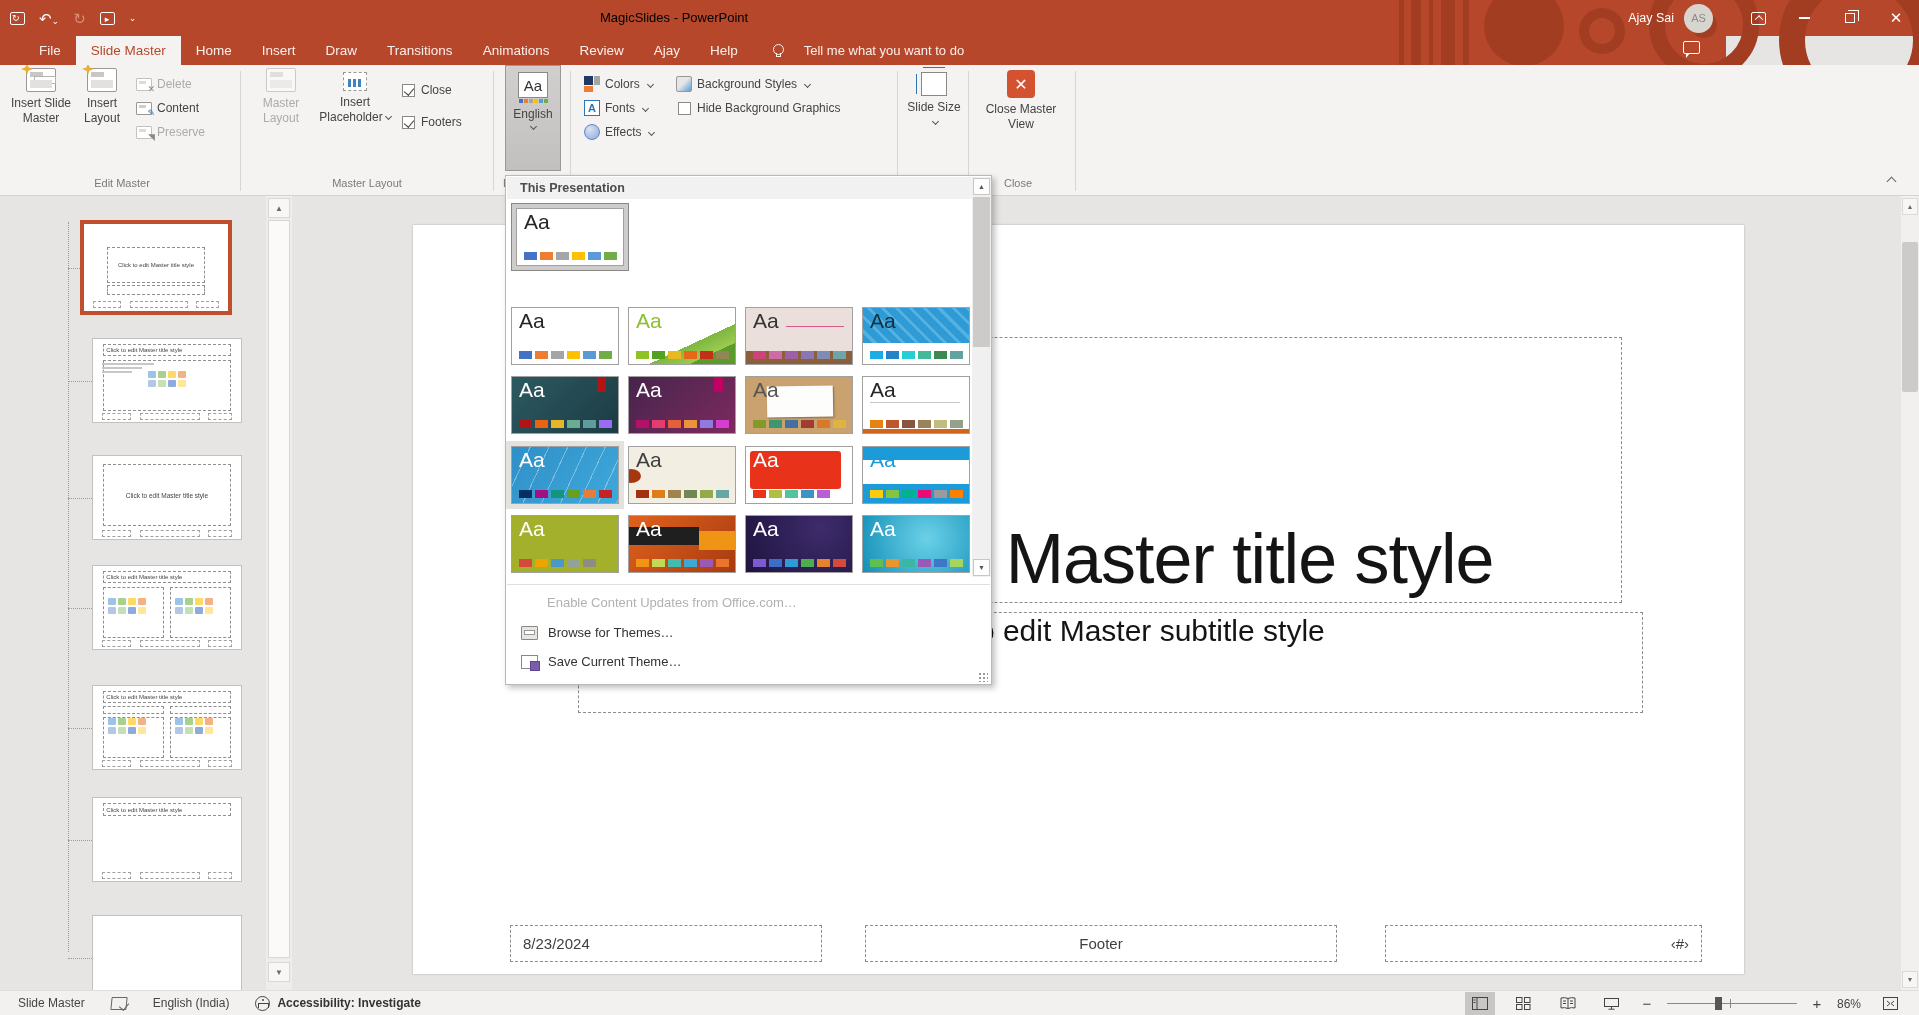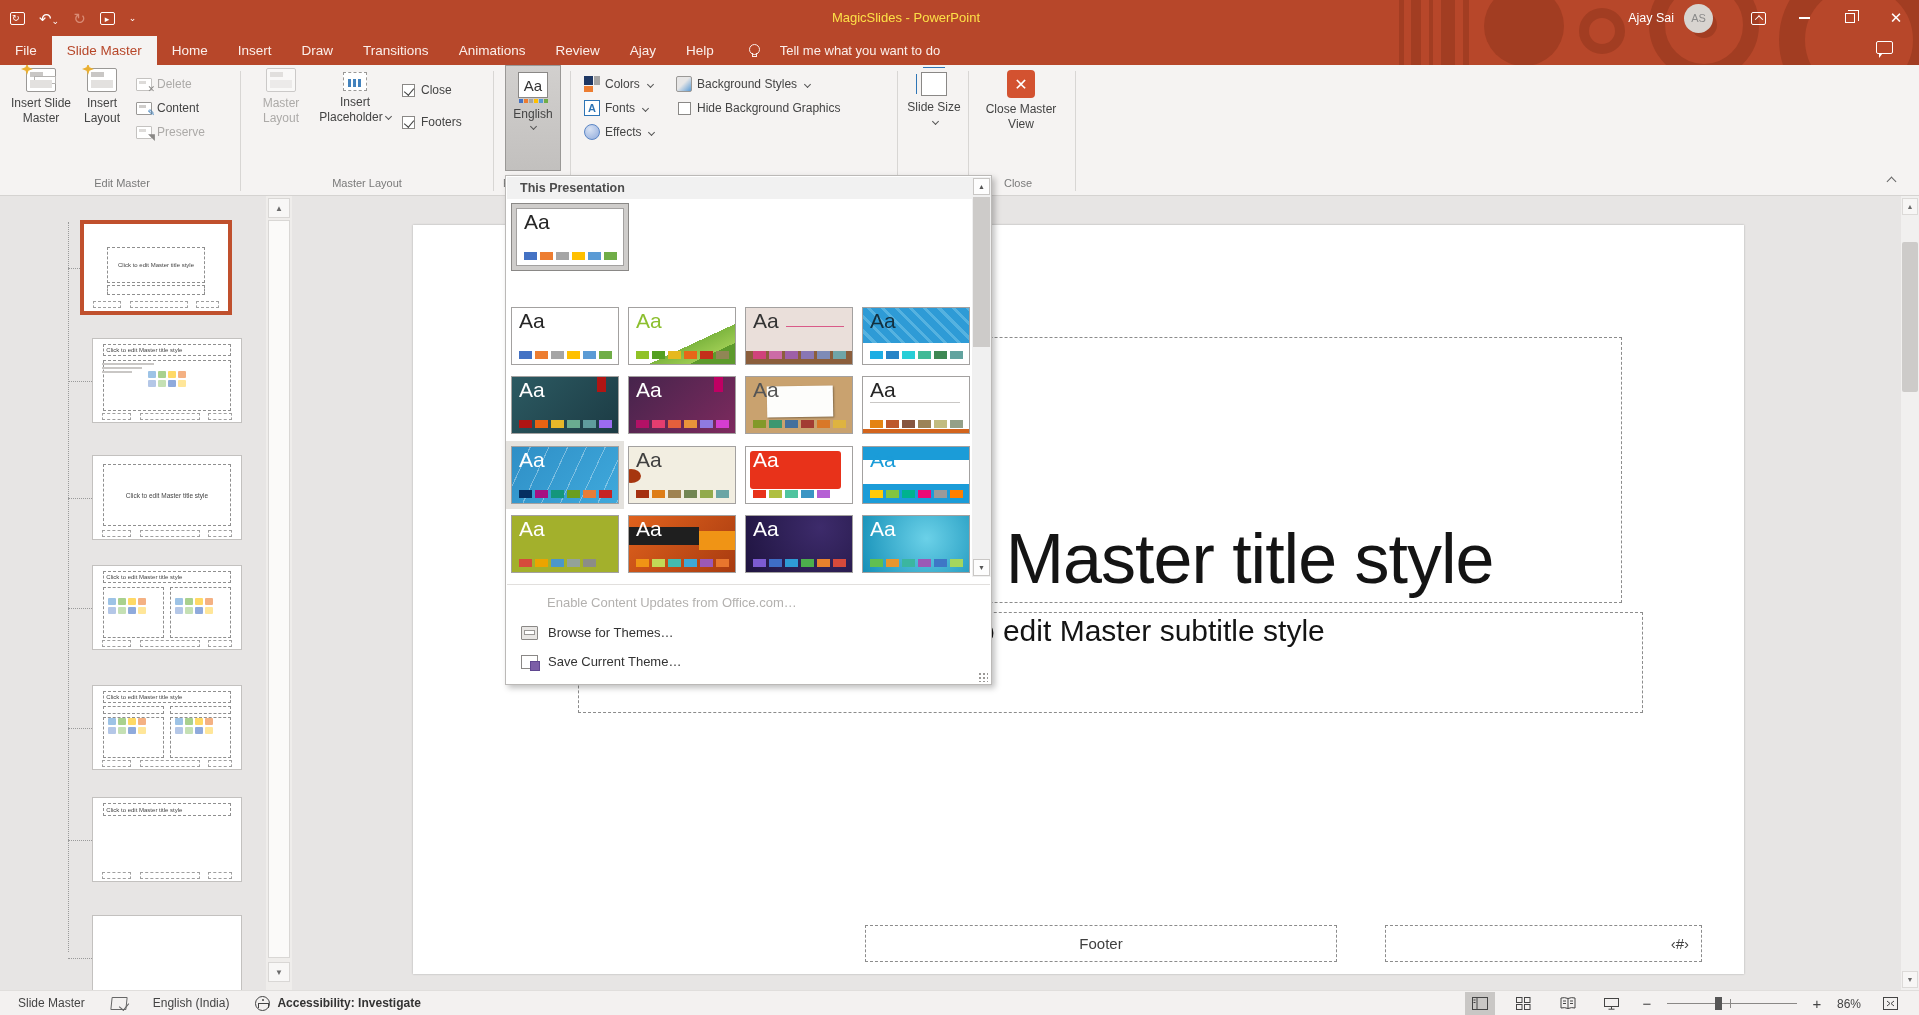--- a/index.html
+++ b/index.html
@@ -12,34 +12,34 @@
   .tb-art div{position:absolute;background:#A23D22;}
   .art-bar{width:6px;height:70px;top:-5px;}
   .art-circle{border-radius:50%;}
   .art-ring{background:transparent !important;border:10px solid #A23D22;border-radius:50%;}
   .qat{position:absolute;left:10px;top:0;height:36px;display:flex;align-items:center;gap:14px;z-index:5;}
   .qat-ic{color:#fff;font-size:15px;line-height:1;}
   .ic-box{width:15px;height:13px;border:1.4px solid #fff;border-radius:2px;position:relative;display:inline-block;}
   .ic-box .inner{position:absolute;left:1px;top:1px;font-size:9px;line-height:9px;color:#fff;}
   .qat-caret{font-size:9px;letter-spacing:0;}
   .dim{opacity:.55;color:#F5C3B2;}
-  .app-title{position:absolute;left:600px;top:0;width:380px;height:36px;line-height:36px;text-align:right;font-size:13px;color:#fde047;z-index:5;}
+  .app-title{position:absolute;left:600px;top:0;width:380px;height:36px;line-height:36px;text-align:left;font-size:13px;color:#000000;z-index:5;}
   .tb-right{position:absolute;right:0;top:0;height:36px;display:flex;align-items:center;z-index:6;}
   .tb-user{font-size:12.5px;color:#fff;margin-right:10px;}
   .tb-avatar{width:29px;height:29px;border-radius:50%;background:#D8D4D0;color:#8A8A8A;font-size:11px;display:flex;align-items:center;justify-content:center;margin-right:22px;}
   .winbtn{width:46px;height:36px;display:flex;align-items:center;justify-content:center;color:#fff;}
   .ic-ribopt{width:15px;height:13px;border:1.2px solid #fff;border-radius:2px;position:relative;}
   .ic-ribopt:after{content:"";position:absolute;left:4px;top:2px;width:5px;height:5px;border-left:1.2px solid #fff;border-top:1.2px solid #fff;transform:rotate(45deg) translate(1px,1px);}
   .ic-min{width:11px;height:1.4px;background:#fff;}
   .ic-restore{width:10px;height:10px;border:1.2px solid #fff;position:relative;}
   .ic-restore:before{content:"";position:absolute;left:2px;top:-4px;width:10px;height:10px;border-top:1.2px solid #fff;border-right:1.2px solid #fff;}
   .ic-close{font-size:15px;font-weight:300;}
 
   
-  .tabrow{position:absolute;left:0;top:36px;width:1919px;height:29px;background:#B7472A;display:flex;align-items:stretch;z-index:80;}
+  .tabrow{position:absolute;left:0;top:36px;width:1726px;height:29px;background:#B7472A;display:flex;align-items:stretch;z-index:80;padding-left:24px;}
   .tab{padding:0 15px;line-height:29px;font-size:13.5px;color:#FBEFEB;cursor:default;}
   .tab.active{background:#F5F3F2;color:#B7472A;}
   .tellme{display:flex;align-items:center;margin-left:18px;color:#FBEFEB;font-size:13px;gap:20px;}
   .bulb{width:13px;height:13px;position:relative;display:inline-block;}
   .bulb:before{content:"";position:absolute;left:2px;top:0;width:9px;height:9px;border:1.2px solid #FBEFEB;border-radius:50%;}
   .bulb:after{content:"";position:absolute;left:5px;top:9px;width:3px;height:3px;border-left:1.2px solid #FBEFEB;border-right:1.2px solid #FBEFEB;border-bottom:1.2px solid #FBEFEB;}
   .comment-ic{position:absolute;right:26px;top:5px;width:17px;height:13px;border:1.3px solid #fff;border-radius:2px;}
   .comment-ic:after{content:"";position:absolute;left:2px;bottom:-5px;width:0;height:0;border-left:4px solid #fff;border-bottom:5px solid transparent;}
 
   
@@ -484,20 +484,23 @@
     <span class="sb-thumbbar" style="top:24px;height:738px;"></span>
     <span class="sb-btn" style="top:766px;">▼</span>
   </div>
 
   <div class="canvas">
     <div class="ph ph-title">
       <span class="txt">Click to edit Master title style</span>
     </div>
     <div class="ph ph-sub">
       <span class="txt">Click to edit Master subtitle style</span>
+    </div>
+    <div class="ph ph-foot ph-date">
+      <span>8/23/2024</span>
     </div>
     <div class="ph ph-foot ph-footer">
       <span>Footer</span>
     </div>
     <div class="ph ph-foot ph-num">
       <span>‹#›</span>
     </div>
   </div>
 
   <div class="cv-scroll">

